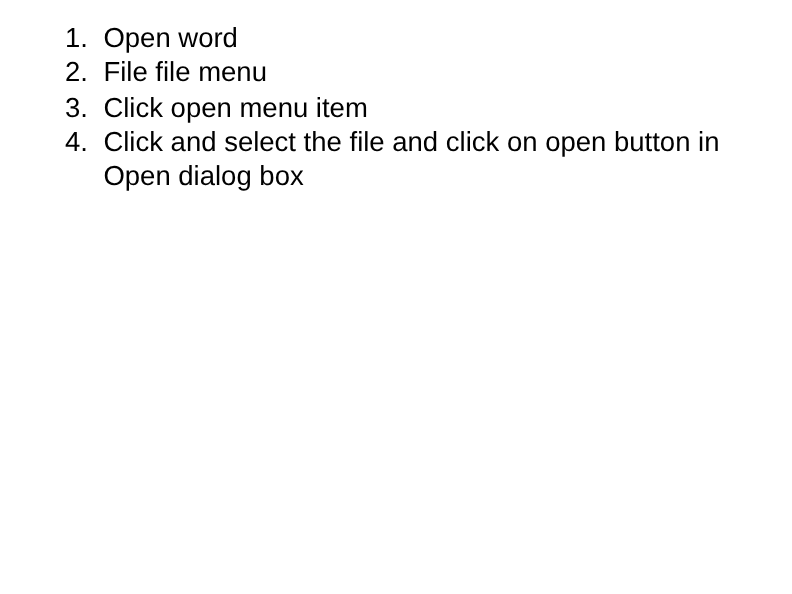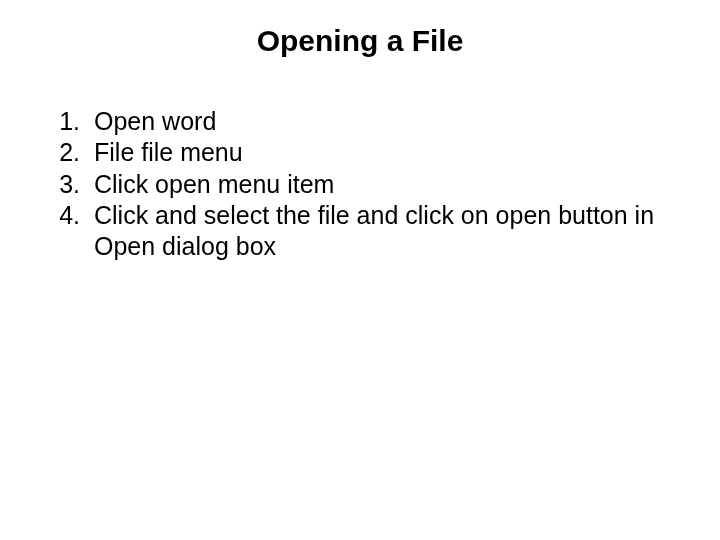--- a/index.html
+++ b/index.html
@@ -40,21 +40,20 @@
       padding-right: 14px;
     }
     .txt {
       flex: 1;
     }
   </style>
 </head>
 <body>
 
 <div class="slide">
-  <div class="title">Opening a File</div>
   <div class="list">
     <div class="row">
       <span class="num">1.</span>
       <span class="txt">Open word</span>
     </div>
     <div class="row">
       <span class="num">2.</span>
       <span class="txt">File file menu</span>
     </div>
     <div class="row">

